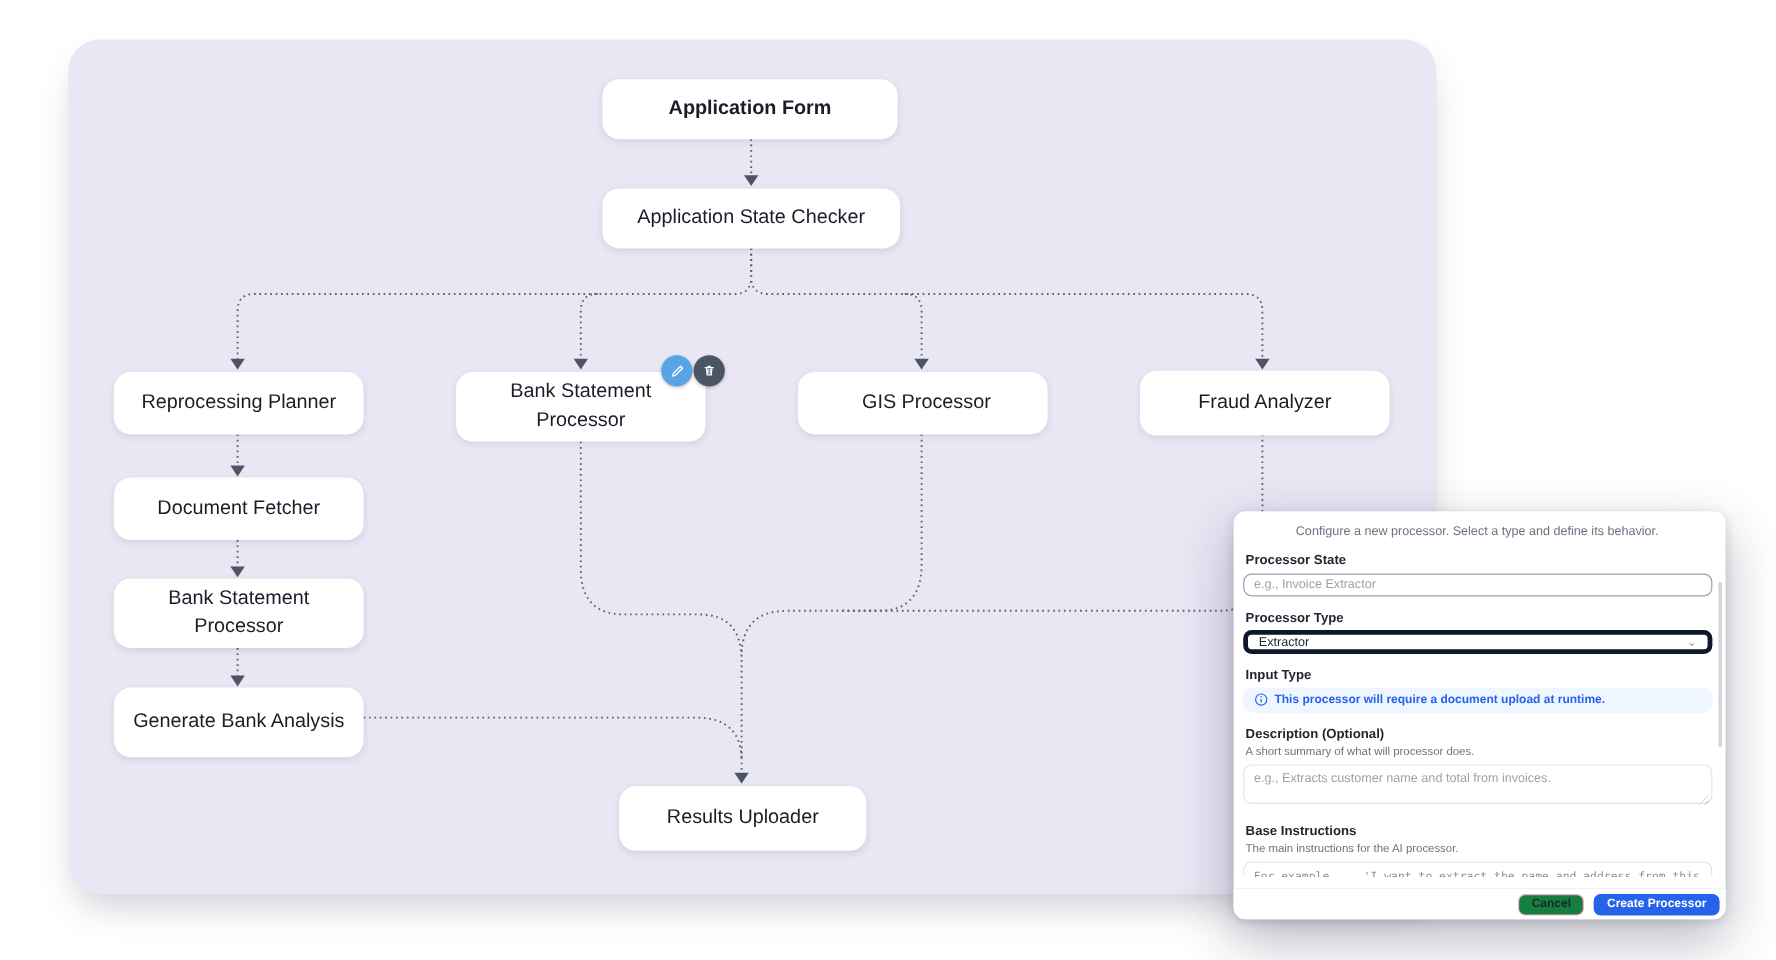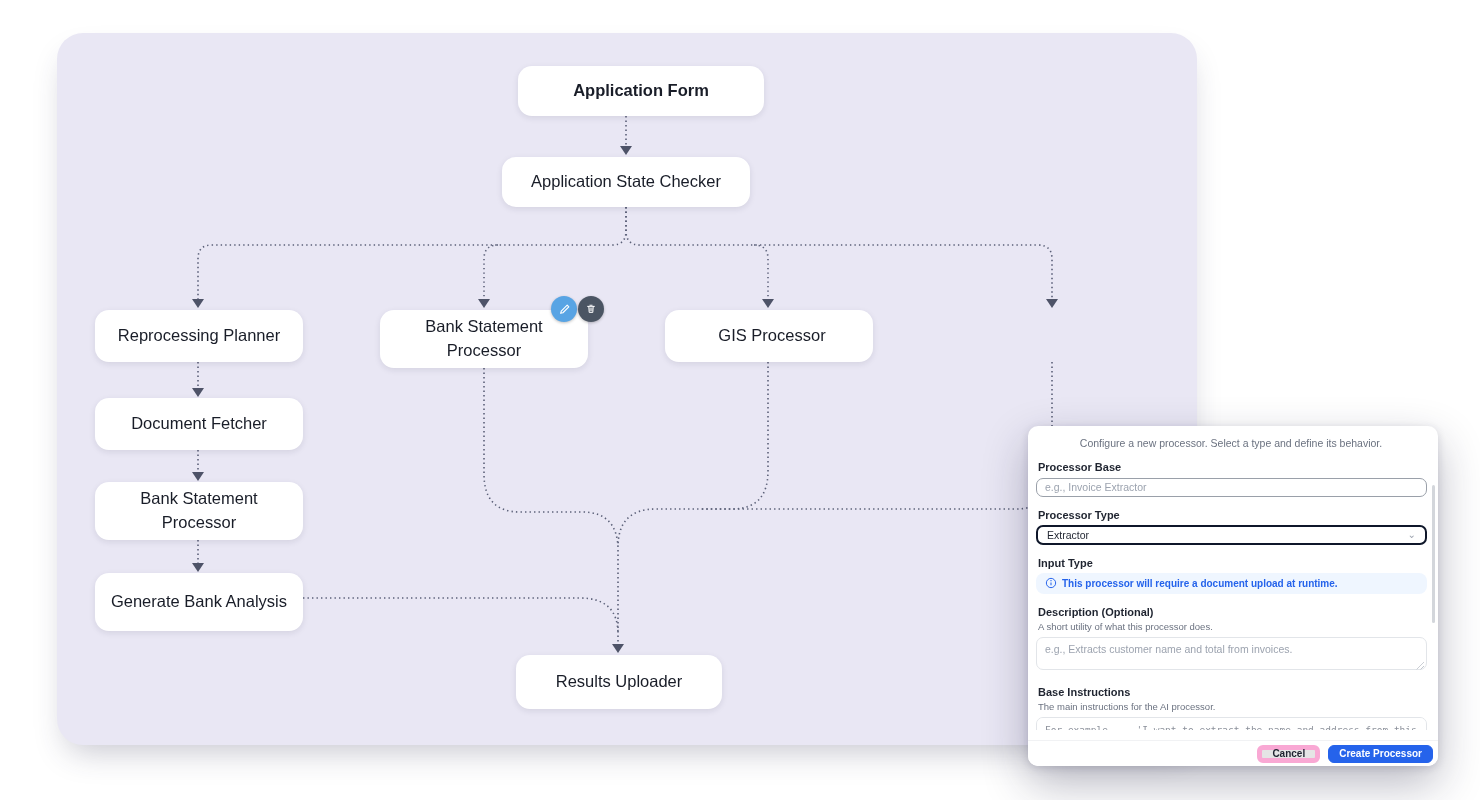--- a/index.html
+++ b/index.html
@@ -11,21 +11,21 @@
             background:#e9e7f4; border-radius:26px;
             box-shadow:0 16px 32px -10px rgba(45,45,80,.28); }
   .edges { position:absolute; left:0; top:0; width:1480px; height:800px; pointer-events:none; }
   .edge { fill:none; stroke:#5b6078; stroke-width:1.6; stroke-dasharray:1.4 3.1; }
   .arrow { fill:#4e5368; stroke:none; }
 
   .node { position:absolute; background:#ffffff; border-radius:14px;
           box-shadow:0 2px 6px rgba(25,25,55,.10);
           display:flex; align-items:center; justify-content:center; text-align:center;
           font-size:16.5px; color:#191d28; line-height:1.45; padding:4px 10px; cursor:grab; }
-  .node.bold { font-weight:700;margin-left:16px; }
+  .node.bold { font-weight:700; }
 
   .node-action { position:absolute; width:26px; height:26px; border-radius:50%;
                  display:flex; align-items:center; justify-content:center;
                  box-shadow:0 1px 3px rgba(0,0,0,.25); cursor:pointer; }
   .act-edit { left:551px; top:296px; background:#58a4e4; }
   .act-del  { left:578px; top:296px; background:#4b5563; }
 
   
   .modal { position:absolute; left:1028px; top:426px; width:410px; height:340px;
            background:#ffffff; border-radius:10px;
@@ -33,21 +33,21 @@
   .modal-header { padding:8px 10px 0 6px; }
   .modal-title { font-size:13px; font-weight:700; color:#111827; }
   .modal-sub { font-size:10.5px; color:#6b7280; margin-top:3px;text-align:center; }
   .modal-body { position:relative; height:281px; overflow:hidden; padding:0 11px 0 8px; }
   .f-label { font-size:11px; font-weight:600; color:#1f2430; margin:12px 0 4px 2px; }
   .f-help { font-size:9.5px; color:#6b7280; margin:-1px 0 5px 2px; }
   .t-input { width:100%; height:19px; border:1.5px solid #9aa0a9; border-radius:7px;
              padding:0 8px; font-size:10.5px; color:#111827; background:#fff; outline:none;
              font-family:"Liberation Sans", sans-serif; }
   .t-input::placeholder { color:#9ca3af; }
-  .t-select { width:100%; height:20px; border:2px solid #0f172a; border-radius:7px;
+  .t-select { width:100%; height:20px; border:4px solid #0f172a; border-radius:7px;
               background:#fff; display:flex; align-items:center; justify-content:space-between;
               padding:0 9px; font-size:10.5px; color:#1f2430; cursor:pointer; }
   .chev { color:#9ca3af; font-size:10px; }
   .info-box { background:#eff6ff; border-radius:8px; height:21px; display:flex; align-items:center;
               gap:5px; padding:0 9px; }
   .info-text { font-size:10px; color:#2563eb; font-weight:600; }
   .t-area { width:100%; border:1px solid #e2e5e9; border-radius:7px; padding:5px 8px;
             font-size:10.5px; color:#111827; resize:none; outline:none; background:#fff;
             font-family:"Liberation Sans", sans-serif; }
   .t-area::placeholder { color:#9ca3af; }
@@ -60,21 +60,21 @@
                  background:repeating-linear-gradient(135deg, transparent 0 2px, #c3c8cf 2px 3px);
                  clip-path:polygon(100% 0, 100% 100%, 0 100%); pointer-events:none; }
   .scroll-thumb { position:absolute; right:3px; top:36px; width:3px; height:138px;
                   background:#d3d6db; border-radius:2px; cursor:pointer; }
   .modal-footer { position:absolute; left:0; bottom:0; width:100%; height:26px;
                   background:#fff; border-top:1px solid #f1f2f4; border-radius:0 0 10px 10px;
                   display:flex; align-items:center; justify-content:flex-end; gap:8px;
                   padding-right:5px; }
   .btn { height:18px; border-radius:6px; font-size:10px; font-weight:600; display:flex;
          align-items:center; padding:0 10px; cursor:pointer; font-family:"Liberation Sans", sans-serif; }
-  .btn-cancel { background:#e5e5e5; border:5px solid #f9a8d4; color:#1f2430; }
+  .btn-cancel { background:#15803d; border:1px solid #f9a8d4; color:#1f2430; }
   .btn-create { background:#2563eb; border:1px solid #2563eb; color:#ffffff; }
 </style>
 </head>
 <body>
 
 <div class="page">
 
   <div class="canvas"></div>
 
   <svg class="edges" viewBox="0 0 1480 800">
@@ -104,20 +104,21 @@
   <div class="node bold" style="left:502px;top:66px;width:246px;height:50px;">Application Form</div>
 
   <div class="node" style="left:502px;top:157px;width:248px;height:50px;">Application State Checker</div>
 
   <div class="node" style="left:95px;top:310px;width:208px;height:52px;">Reprocessing Planner</div>
 
   <div class="node" style="left:380px;top:310px;width:208px;height:58px;">Bank Statement Processor</div>
 
   <div class="node" style="left:665px;top:310px;width:208px;height:52px;padding-left:16px;">GIS Processor</div>
 
+  <div class="node" style="left:950px;top:309px;width:208px;height:54px;">Fraud Analyzer</div>
 
   <div class="node" style="left:95px;top:398px;width:208px;height:52px;">Document Fetcher</div>
 
   <div class="node" style="left:95px;top:482px;width:208px;height:58px;">Bank Statement Processor</div>
 
   <div class="node" style="left:95px;top:573px;width:208px;height:58px;">Generate Bank Analysis</div>
 
   <div class="node" style="left:516px;top:655px;width:206px;height:54px;">Results Uploader</div>
 
   <div class="node-action act-edit">
@@ -134,21 +135,21 @@
         </svg>
     </span>
   </div>
 
   <div class="modal">
     <div class="modal-header">
       <div class="modal-sub">Configure a new processor. Select a type and define its behavior.</div>
     </div>
 
     <div class="modal-body">
-      <div class="f-label">Processor Base</div>
+      <div class="f-label">Processor State</div>
       <input class="t-input" type="text" placeholder="e.g., Invoice Extractor" style="">
 
       <div class="f-label">Processor Type</div>
       <div class="t-select">
         <span>Extractor</span>
         <span class="chev">⌄</span>
       </div>
 
       <div class="f-label">Input Type</div>
       <div class="info-box">
@@ -156,21 +157,21 @@
           <svg width="12" height="12" viewBox="0 0 16 16">
               <circle cx="8" cy="8" r="6.2" fill="none" stroke="#2563eb" stroke-width="1.3"></circle>
               <line x1="8" y1="7.2" x2="8" y2="11" stroke="#2563eb" stroke-width="1.4"></line>
               <circle cx="8" cy="4.9" r="0.9" fill="#2563eb"></circle>
             </svg>
         </span>
         <span class="info-text">This processor will require a document upload at runtime.</span>
       </div>
 
       <div class="f-label">Description (Optional)</div>
-      <div class="f-help">A short utility of what this processor does.</div>
+      <div class="f-help">A short summary of what will processor does.</div>
       <div class="resize-wrap">
         <textarea class="t-area area-desc" placeholder="e.g., Extracts customer name and total from invoices." style=""></textarea>
         <div class="resize-grip"></div>
       </div>
 
       <div class="f-label">Base Instructions</div>
       <div class="f-help">The main instructions for the AI processor.</div>
       <textarea class="t-area area-mono" placeholder="For example...  'I want to extract the name and address from this utility bill ....'" style=""></textarea>
 
       <div class="scroll-thumb"></div>

